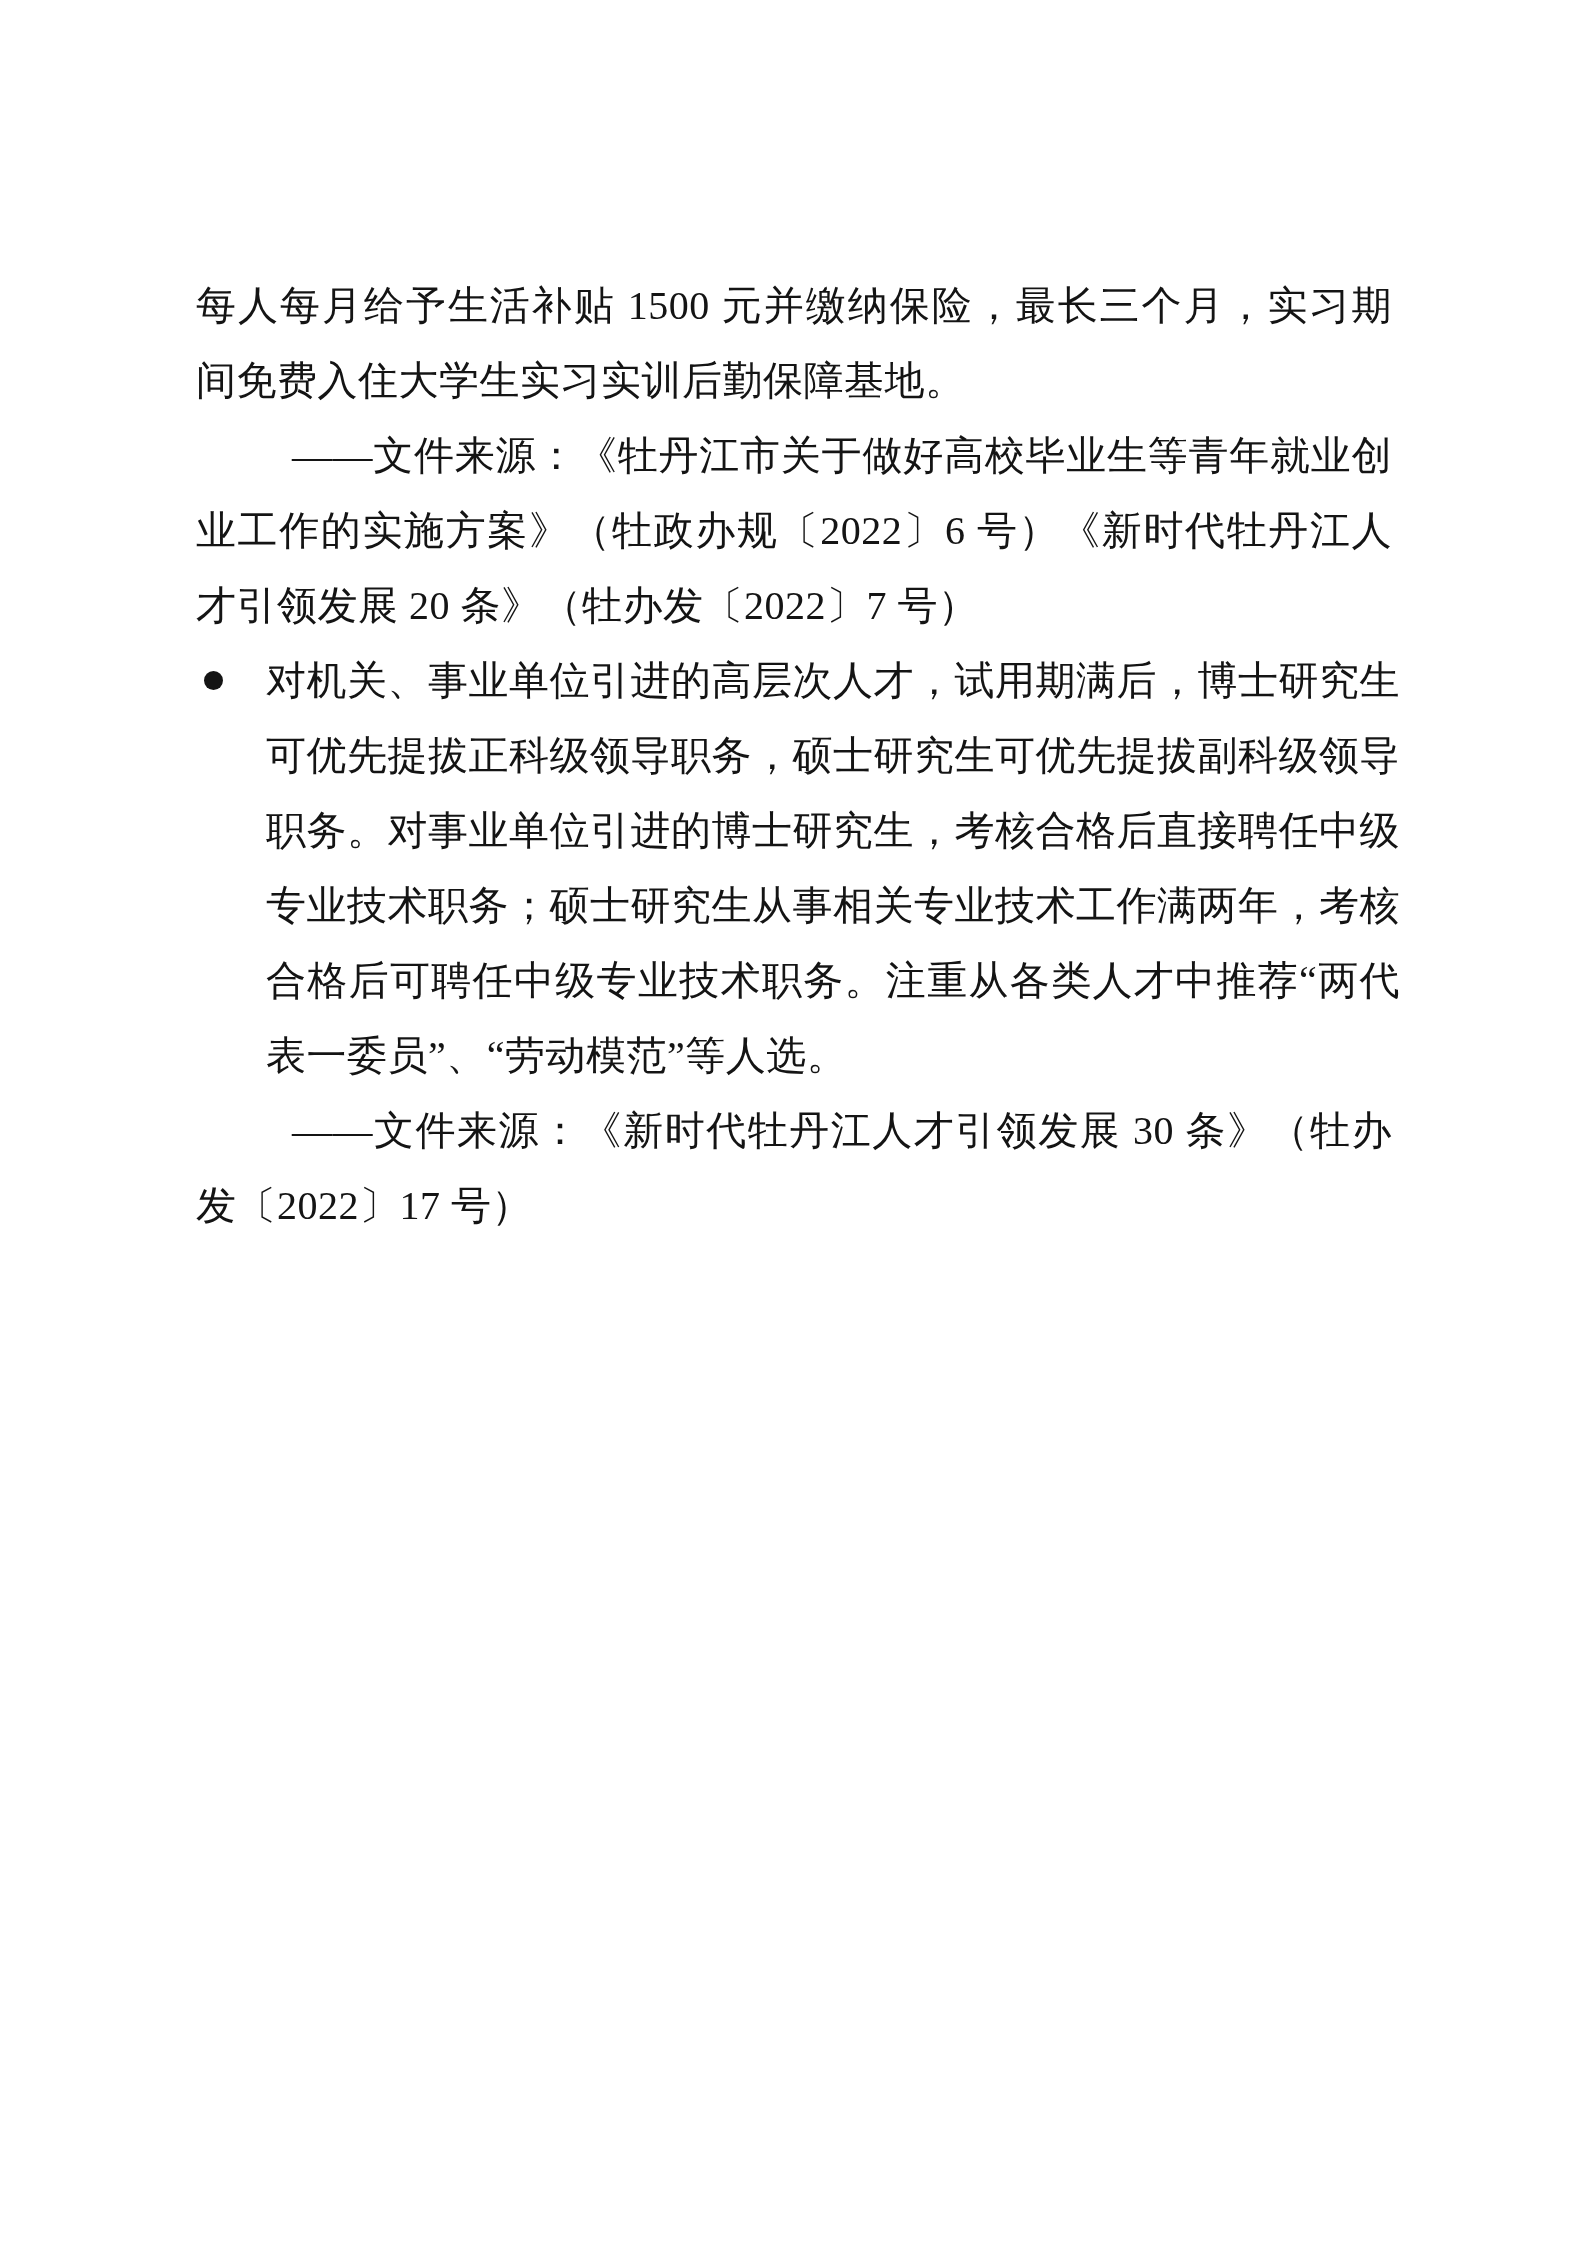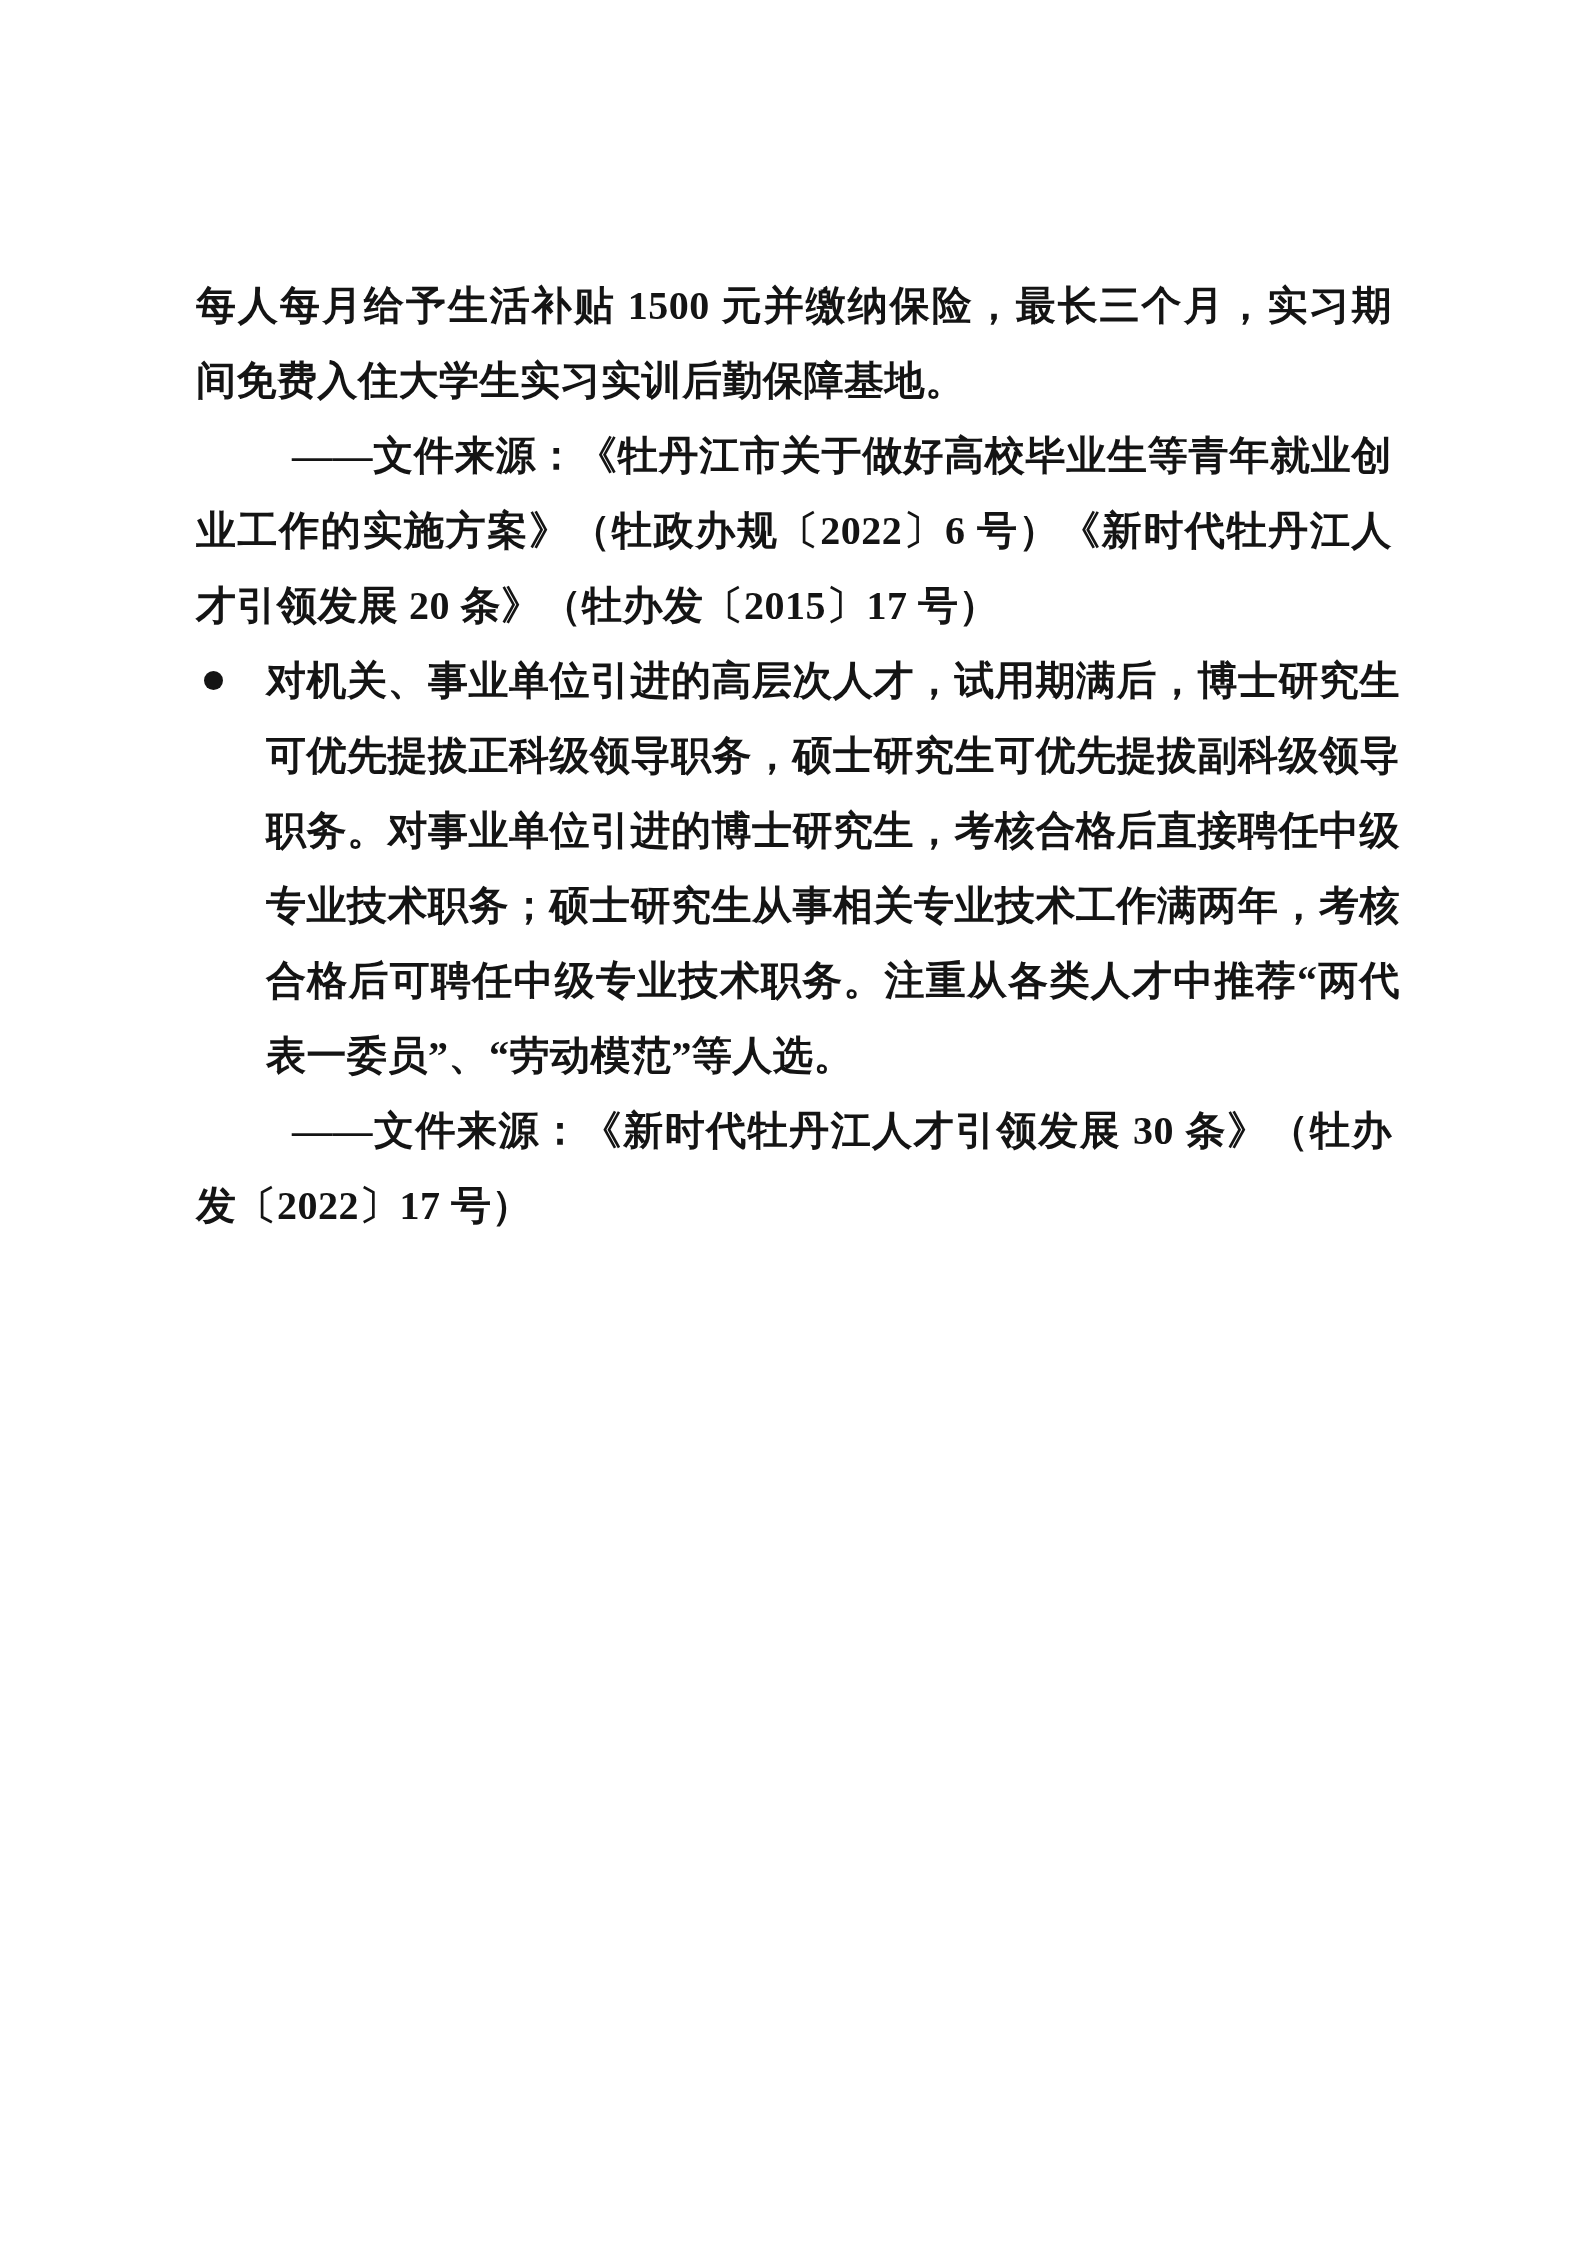--- a/index.html
+++ b/index.html
@@ -25,21 +25,20 @@
     width: 1196px;
   }
   .para {
     margin: 0 0 0 0;
     font-size: 40px;
     line-height: 75px;
     letter-spacing: 0.5px;
     text-align: justify;
     text-justify: inter-character;
     color: #141414;
-    font-weight: bold;
   }
   .para.indent {
     text-indent: 96px;
   }
   
   .bullet-block {
     position: relative;
     padding-left: 62px;
     margin-top: 0;
   }
@@ -61,21 +60,21 @@
   }
 </style>
 </head>
 <body>
 
 <div class="page">
   <div class="content">
 
     <p class="para">每人每月给予生活补贴 1500 元并缴纳保险，最长三个月，实习期间免费入住大学生实习实训后勤保障基地。</p>
 
-    <p class="para indent">——文件来源：《牡丹江市关于做好高校毕业生等青年就业创业工作的实施方案》（牡政办规〔2022〕6 号）《新时代牡丹江人才引领发展 20 条》（牡办发〔2015〕17 号）</p>
+    <p class="para indent">——文件来源：《牡丹江市关于做好高校毕业生等青年就业创业工作的实施方案》（牡政办规〔2022〕6 号）《新时代牡丹江人才引领发展 20 条》（牡办发〔2022〕7 号）</p>
 
     <div class="bullet-block">
       <span class="bullet-dot"></span>
       <p class="para">对机关、事业单位引进的高层次人才，试用期满后，博士研究生可优先提拔正科级领导职务，硕士研究生可优先提拔副科级领导职务。对事业单位引进的博士研究生，考核合格后直接聘任中级专业技术职务；硕士研究生从事相关专业技术工作满两年，考核合格后可聘任中级专业技术职务。注重从各类人才中推荐“两代表一委员”、“劳动模范”等人选。</p>
     </div>
 
     <p class="para indent src-block">——文件来源：《新时代牡丹江人才引领发展 30 条》（牡办发〔2022〕17 号）</p>
 
   </div>
 </div>

